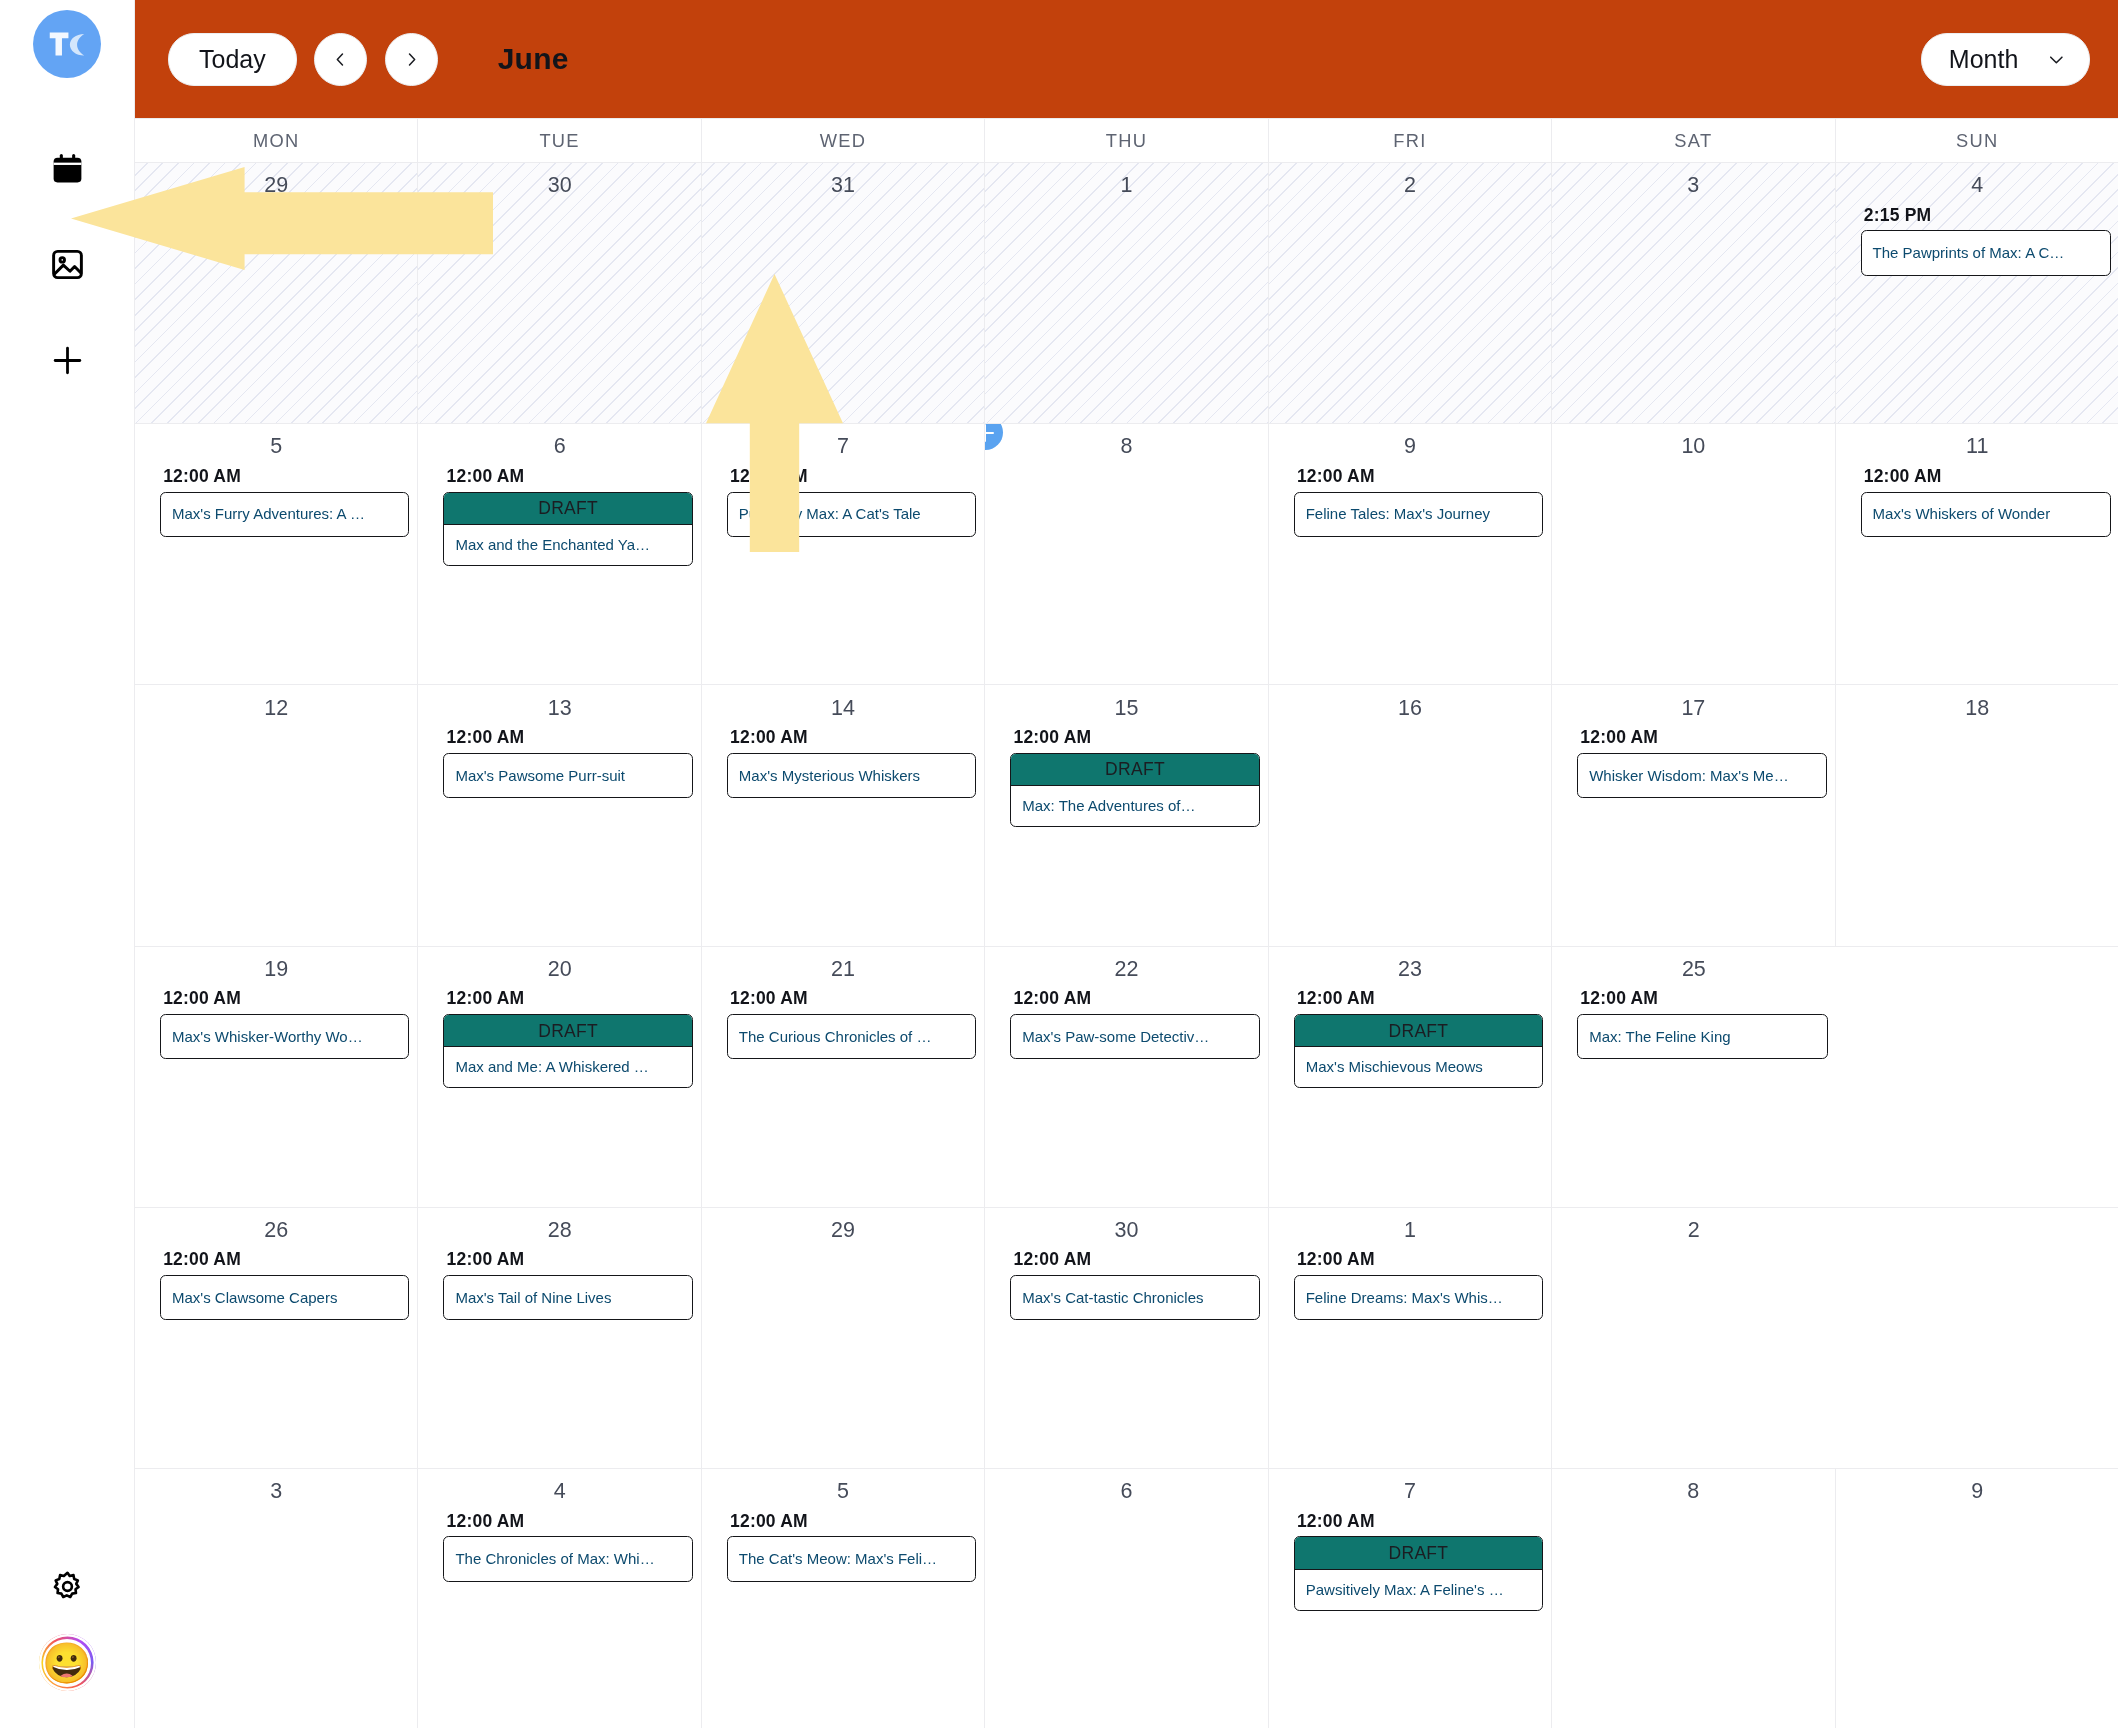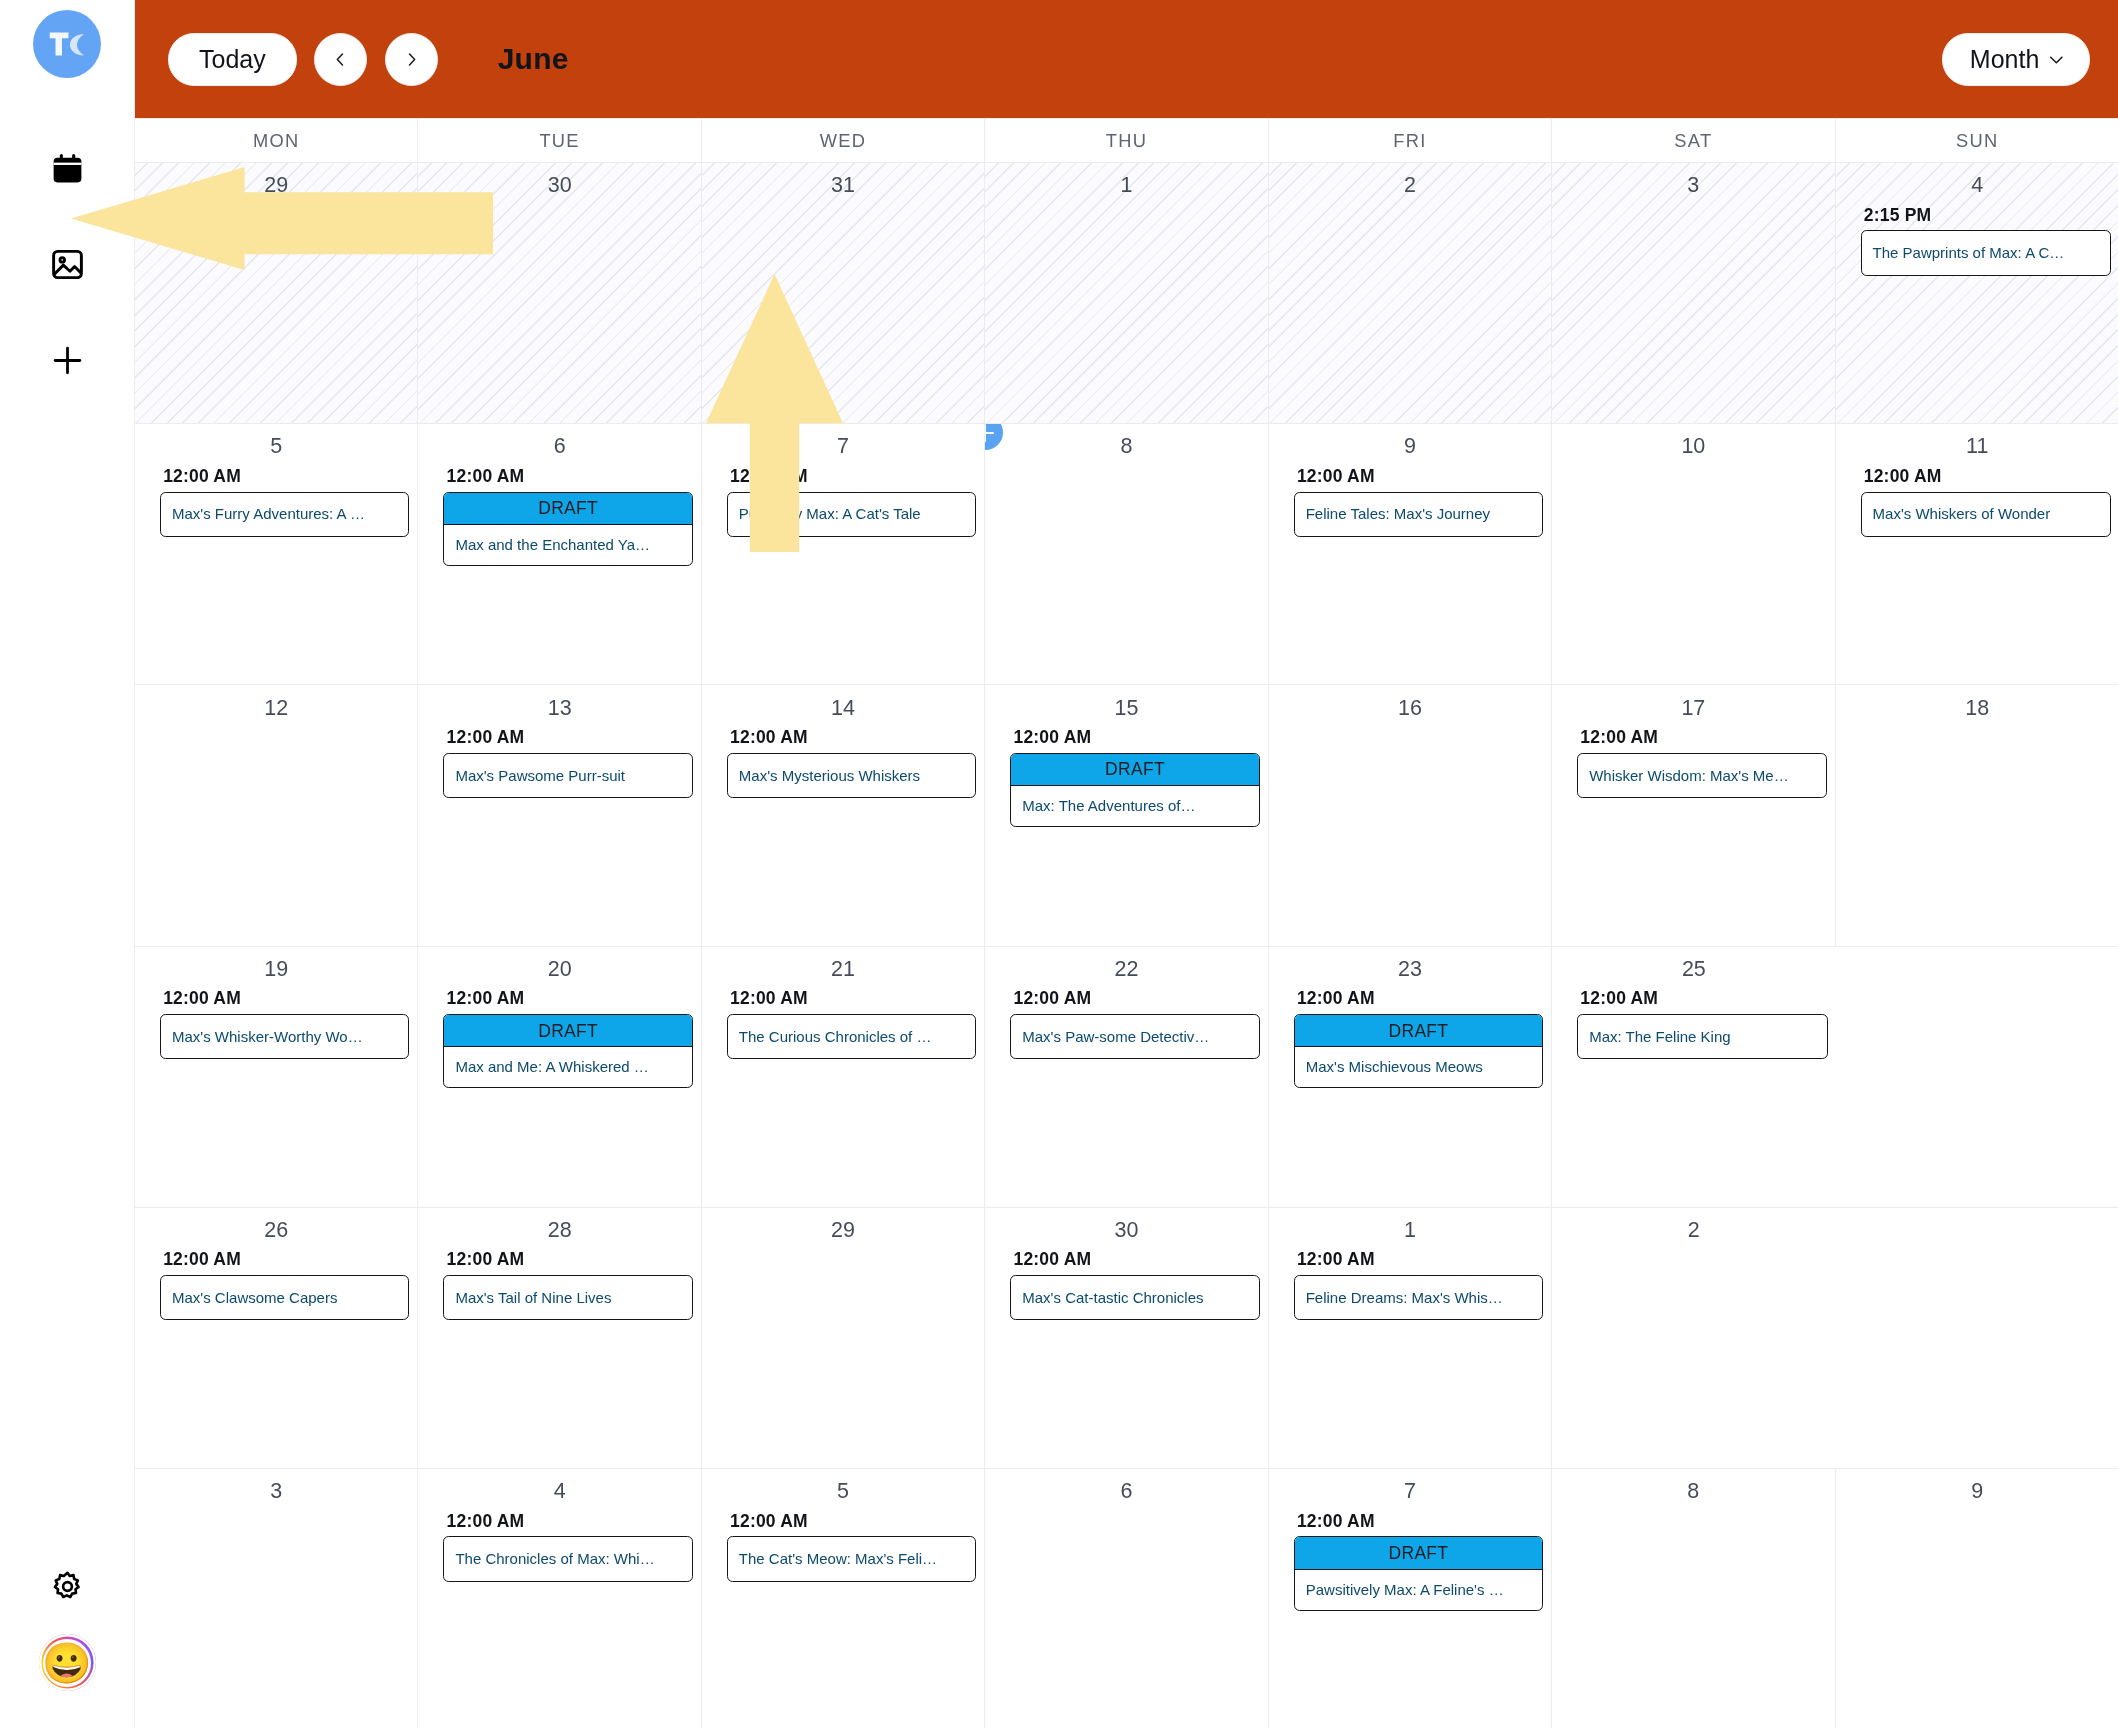--- a/index.html
+++ b/index.html
@@ -69,21 +69,21 @@
     border: 0.8px solid #eceef1; border-radius: 50%;
     background: #fff; display:flex; align-items:center; justify-content:center;
     cursor: pointer;
   }
   .btn-circle svg { display:block; }
   .month-title { font-size: 30px; color: #12141a; margin-left: 60px; letter-spacing: 0.2px; }
   .topbar-right { margin-left: auto; }
   .view-select {
     height: 53px; padding: 0 22px 0 27px;
     border: 0.8px solid #eceef1; border-radius: 26px; background: #fff;
-    display:flex; align-items:center; gap: 7px; cursor: pointer;
+    display:flex; align-items:center; gap: 28px; cursor: pointer;
   }
   .view-select .label { font-size: 25px; color: #12141a; }
 
   
   .cal { flex: 1 1 auto; display: flex; flex-direction: column; border-top: 0.8px solid #ececef; }
   .dow-row { display: grid; grid-template-columns: repeat(7, 1fr); border-bottom: 0.8px solid #ececef; }
   .dow {
     height: 43px; display:flex; align-items:center; justify-content:center;
     font-size: 18.3px; letter-spacing: 1.3px; color: #5e6472;
     border-right: 0.8px solid #ececef;
@@ -117,21 +117,21 @@
   .events { padding-top: 3.2px; margin-left: 17px; }
   .ev-time {
     font-size: 17.5px; font-weight: 700; color: #12141a;
     letter-spacing: 0.2px; padding-left: 3.2px; margin-bottom: 4.8px;
   }
   .ev-card {
     border: 0.8px solid #151619; border-radius: 5.6px;
     background: #ffffff; overflow: hidden; cursor: pointer;
   }
   .ev-draft-bar {
-    background: #0ea5e9; border-bottom: 0.8px solid #151619;
+    background: #0f766e; border-bottom: 0.8px solid #151619;
     text-align: center; font-size: 17.5px; color: #1b1d22;
     padding: 5.6px 0 4.8px; letter-spacing: 0.3px;
   }
   .ev-title {
     font-size: 15px; color: #0c4a6e;
     padding: 12.7px 11px 13.5px 11px;
     white-space: nowrap; overflow: hidden; text-overflow: ellipsis;
   }
   .ev-card.has-draft .ev-title { padding-top: 11px; padding-bottom: 12px; }
 

